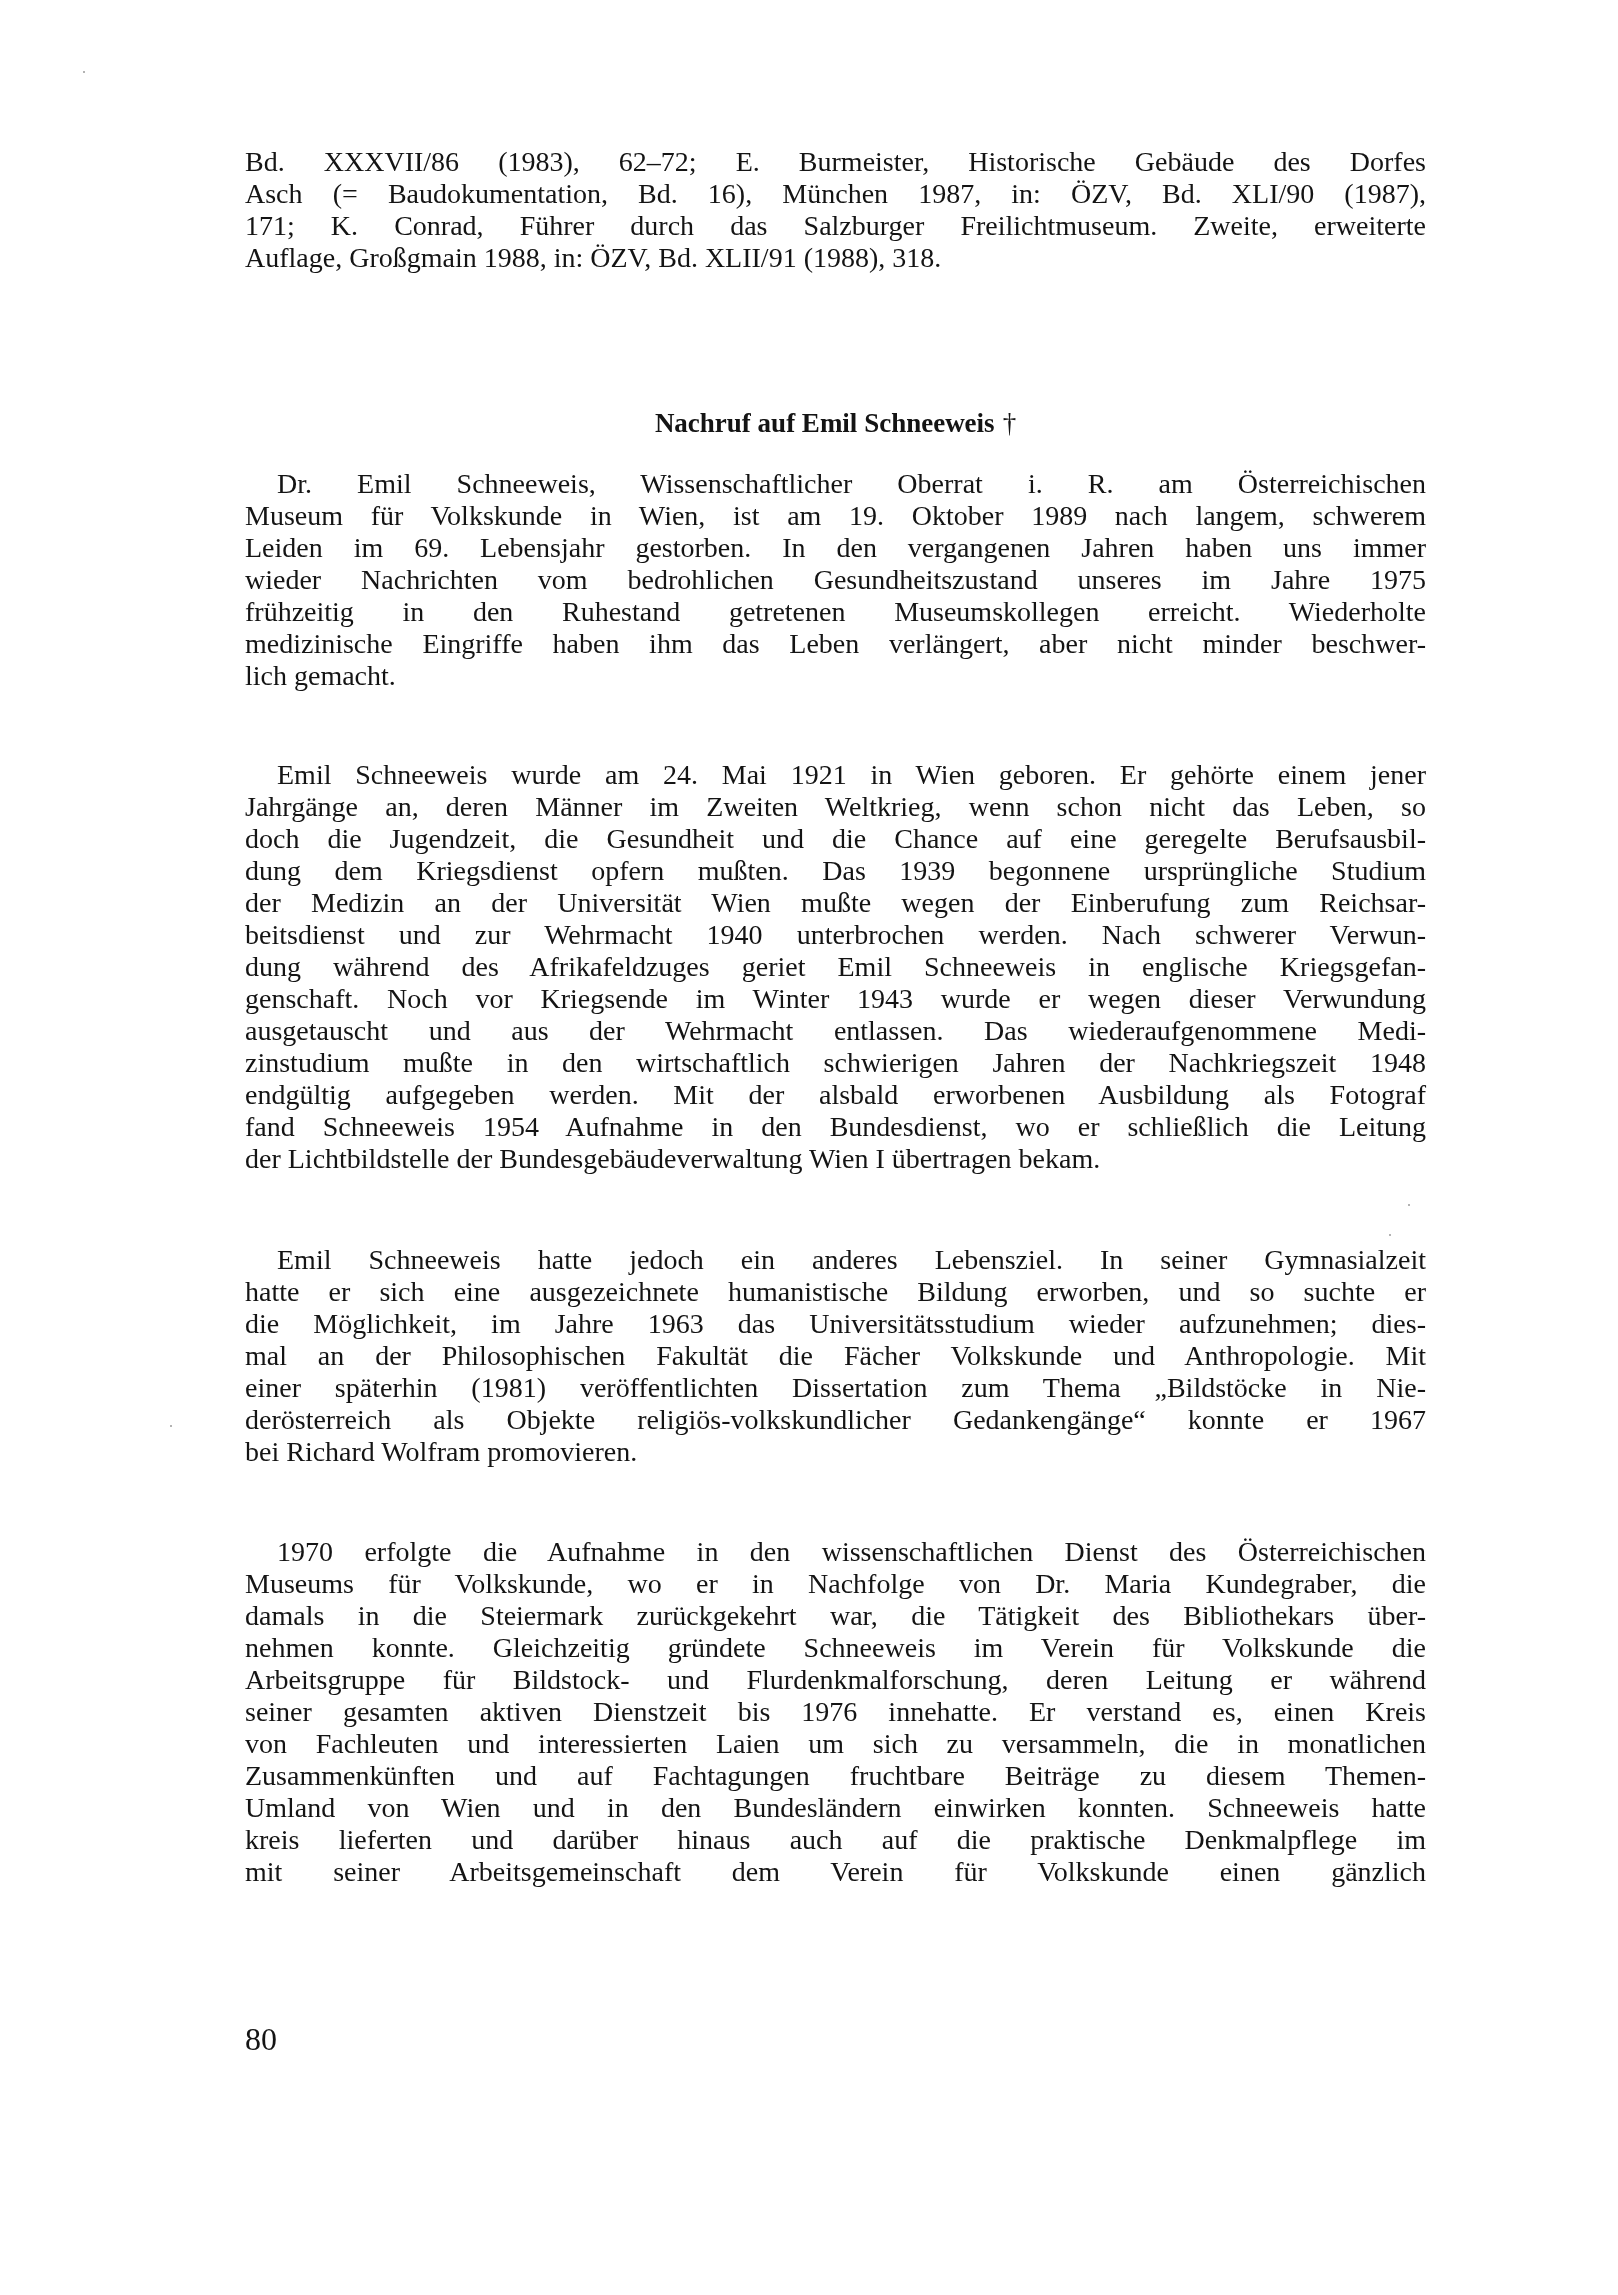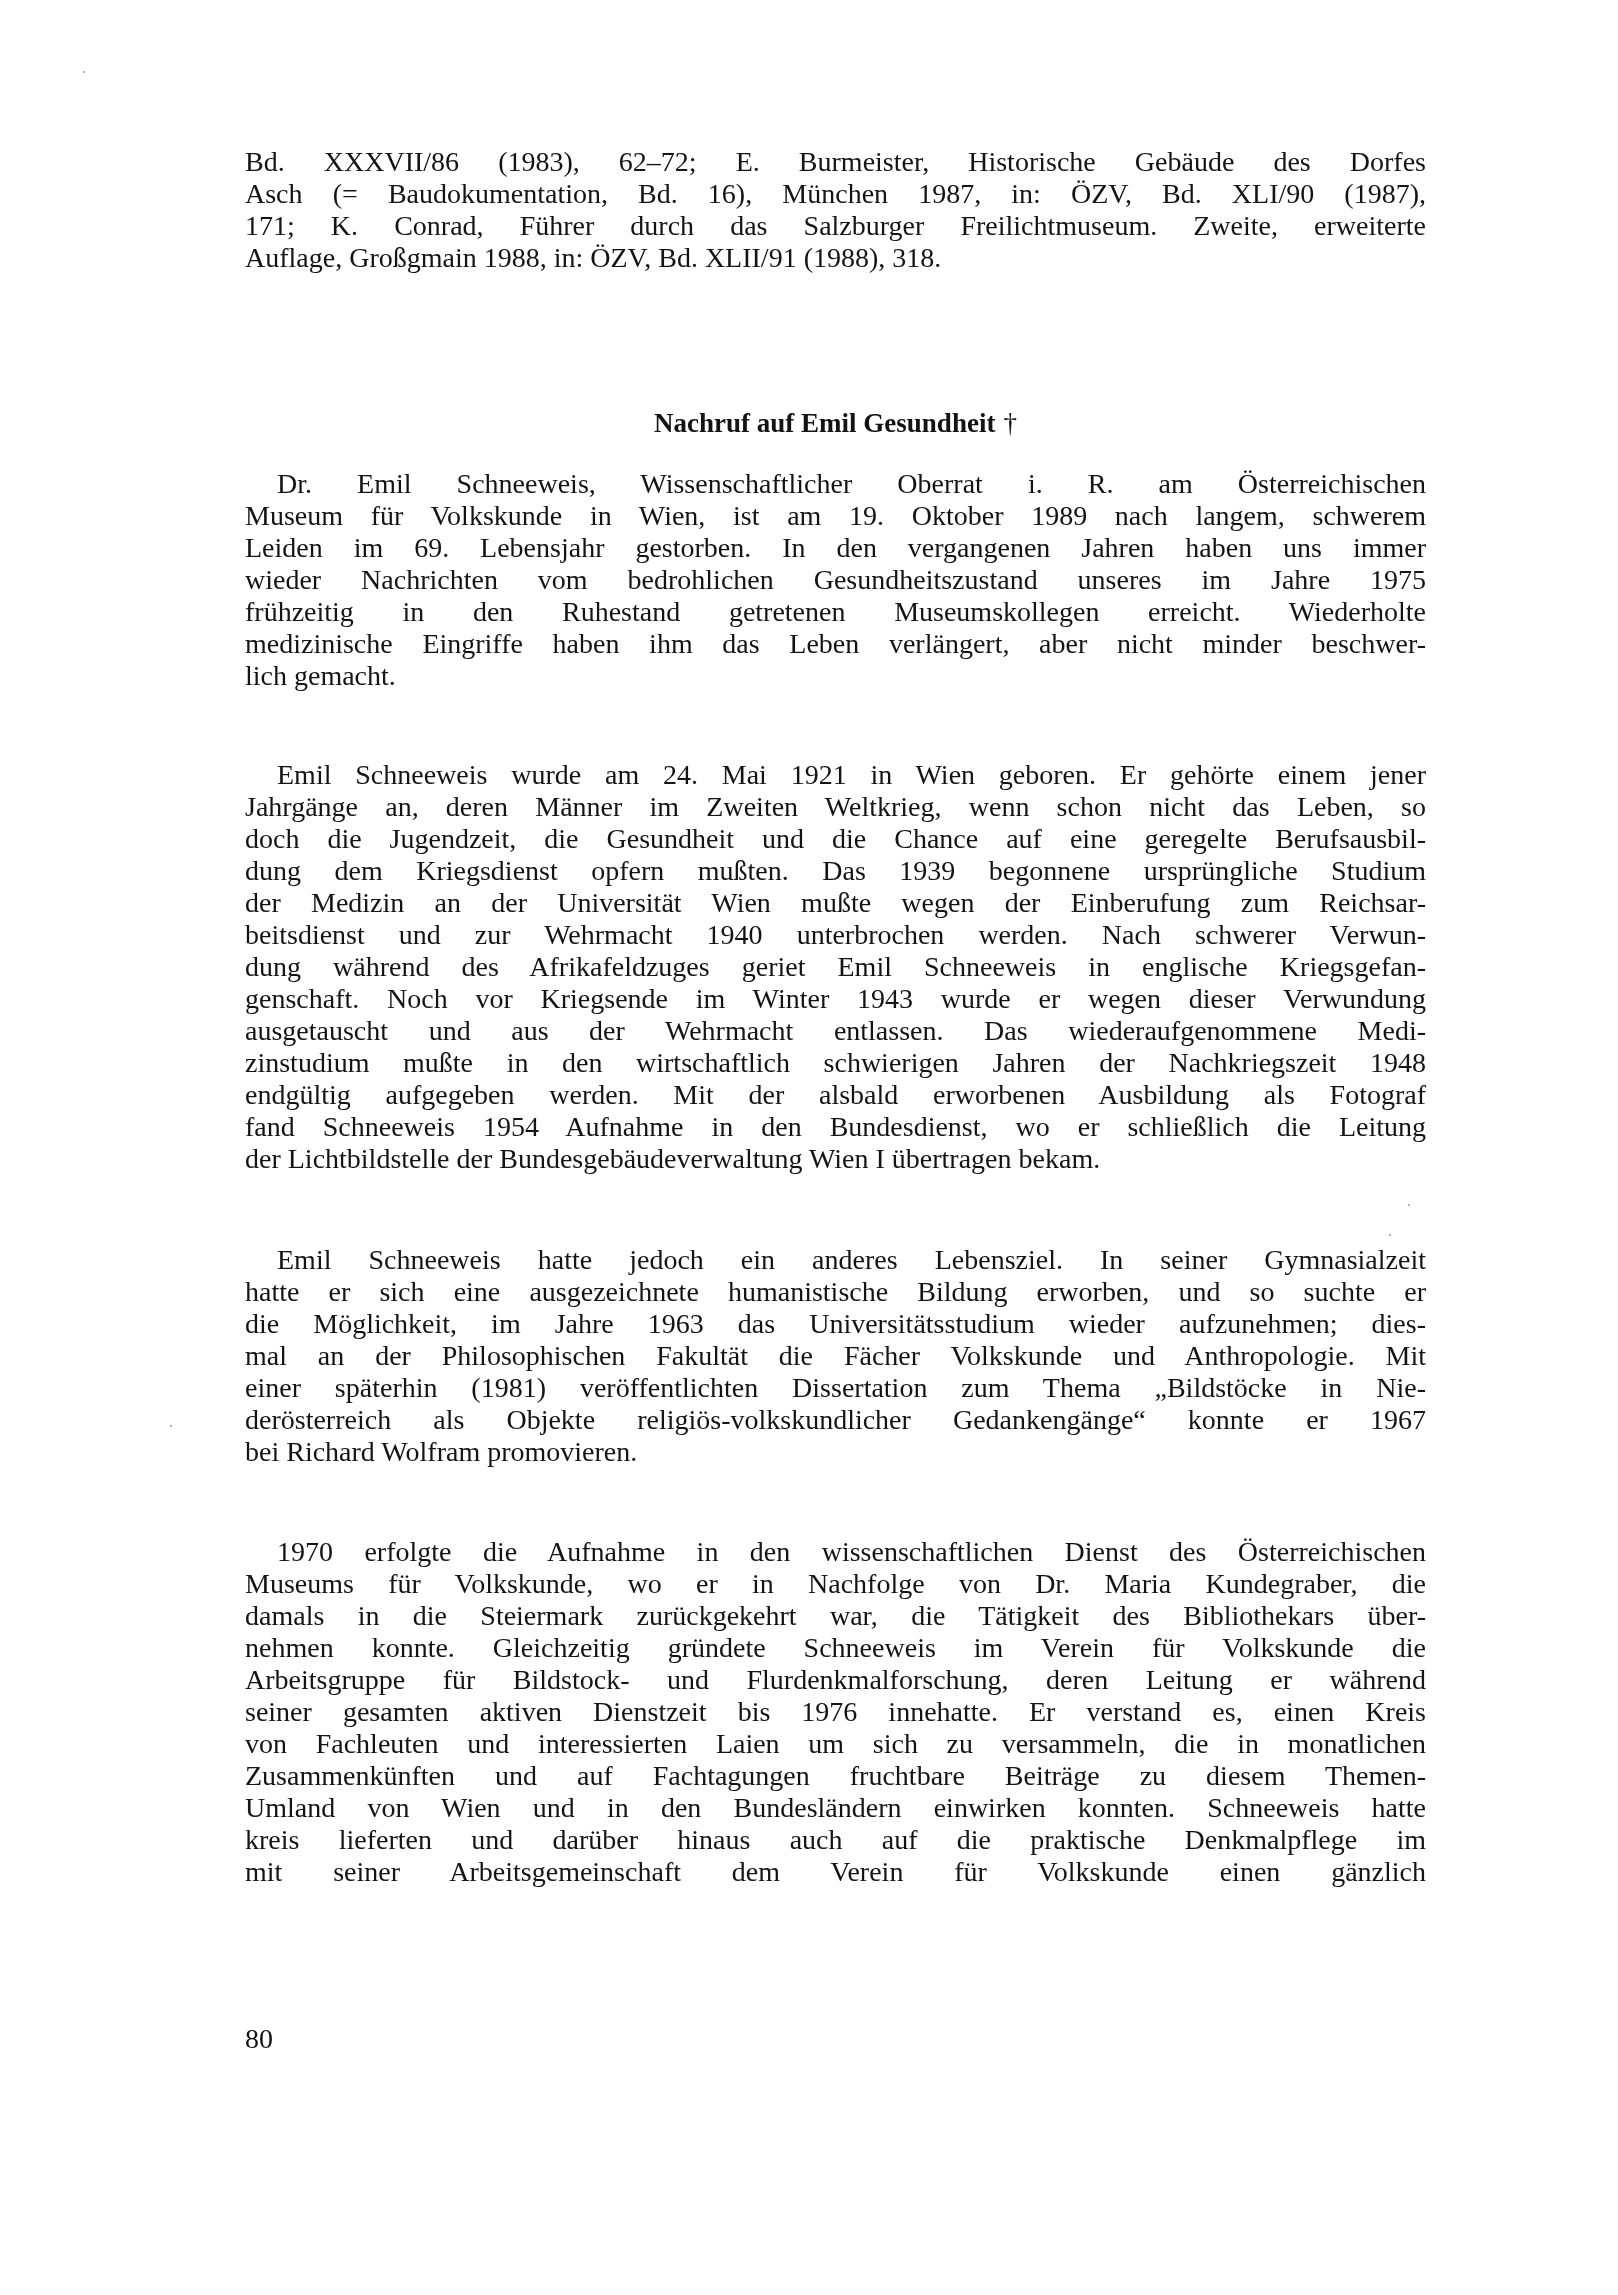--- a/index.html
+++ b/index.html
@@ -57,21 +57,21 @@
     margin-left: 8px;
   }
   #p-obit-1 { top: 468px; }
   #p-obit-2 { top: 759px; }
   #p-obit-3 { top: 1244px; }
   #p-obit-4 { top: 1536px; }
   #page-number {
     position: absolute;
     left: 245px;
     top: 2021px;
-    font-size: 28px;
+    font-size: 32px;
     line-height: 36px;
   }
   .speck {
     position: absolute;
     width: 2.4px; height: 2.4px;
     background: #9a9a9a;
     border-radius: 50%;
   }
 </style>
 </head>
@@ -85,21 +85,21 @@
   <div class="speck" style="left:1389px; top:1234px;"></div>
 
   <div class="text-block" id="p-refs">
       <span class="para-line">Bd. XXXVII/86 (1983), 62–72; E. Burmeister, Historische Gebäude des Dorfes</span>
       <span class="para-line">Asch (= Baudokumentation, Bd. 16), München 1987, in: ÖZV, Bd. XLI/90 (1987),</span>
       <span class="para-line">171; K. Conrad, Führer durch das Salzburger Freilichtmuseum. Zweite, erweiterte</span>
       <span class="para-line last">Auflage, Großgmain 1988, in: ÖZV, Bd. XLII/91 (1988), 318.</span>
     </div>
 
   <h2 id="heading" style="margin:0;">
-    <span>Nachruf auf Emil Gesundheit</span><span class="dagger">†</span>
+    <span>Nachruf auf Emil Schneeweis</span><span class="dagger">†</span>
   </h2>
 
   <div class="text-block" id="p-obit-1">
       <span class="para-line indent">Dr. Emil Schneeweis, Wissenschaftlicher Oberrat i. R. am Österreichischen</span>
       <span class="para-line">Museum für Volkskunde in Wien, ist am 19. Oktober 1989 nach langem, schwerem</span>
       <span class="para-line">Leiden im 69. Lebensjahr gestorben. In den vergangenen Jahren haben uns immer</span>
       <span class="para-line">wieder Nachrichten vom bedrohlichen Gesundheitszustand unseres im Jahre 1975</span>
       <span class="para-line">frühzeitig in den Ruhestand getretenen Museumskollegen erreicht. Wiederholte</span>
       <span class="para-line">medizinische Eingriffe haben ihm das Leben verlängert, aber nicht minder beschwer-</span>
       <span class="para-line last">lich gemacht.</span>

